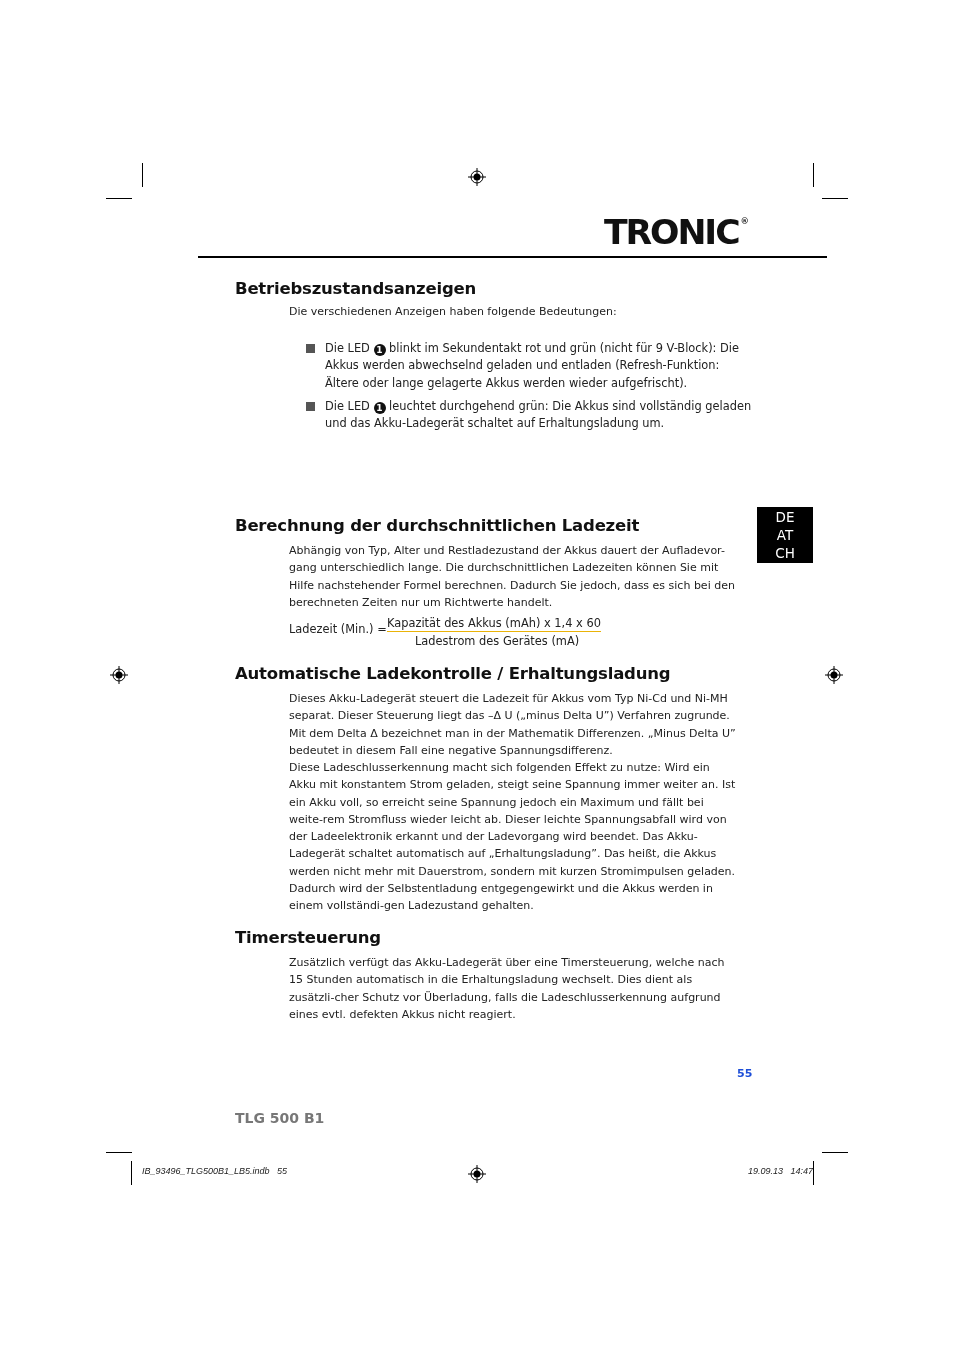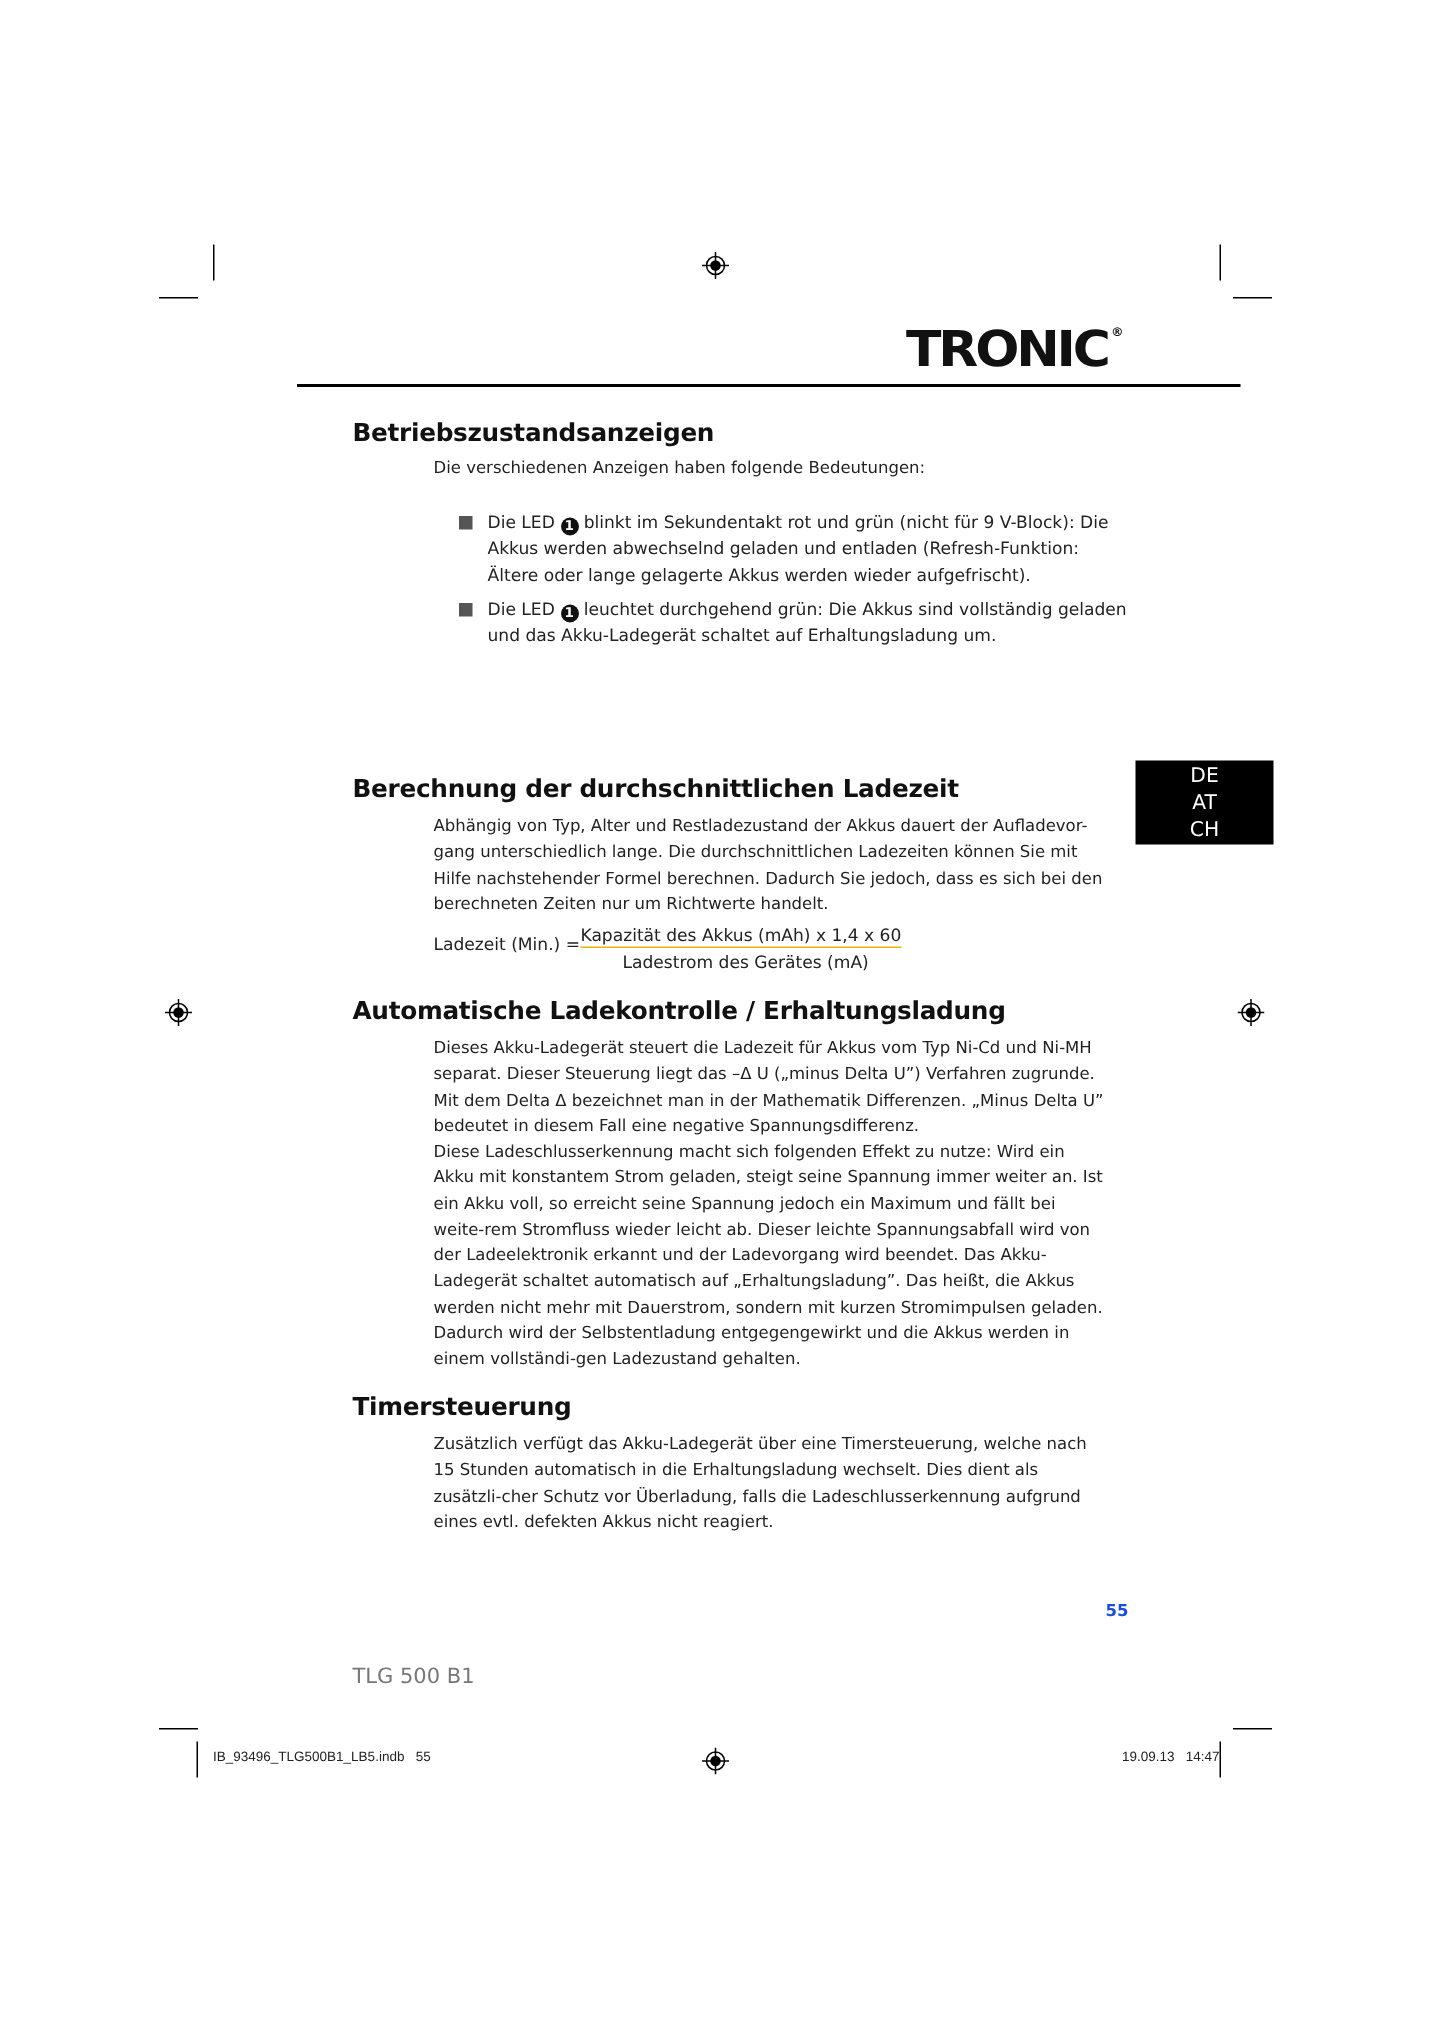--- a/index.html
+++ b/index.html
@@ -16,29 +16,29 @@
   .logo sup { font-size: 8px; letter-spacing: 0; vertical-align: top; position: relative; top: 4px; margin-left: 2px; }
   .rule { position: absolute; left: 198px; top: 256px; width: 629px; height: 1.5px; background: #000; }
   h2 { position: absolute; left: 235px; margin: 0; font-family: "DejaVu Sans", sans-serif; font-weight: bold;
        font-size: 16.5px; color: #111; letter-spacing: -0.2px; }
   .para { position: absolute; left: 289px; width: 450px; font-size: 11px; line-height: 17.3px; margin: 0; color: #222; }
   .bullets { position: absolute; left: 289px; width: 450px; margin: 13px; padding: 0; list-style: none; }
   .bullets li { position: relative; padding-left: 23px; font-size: 11.4px; line-height: 17.3px; color: #222; }
   .bullets .sq { position: absolute; left: 4px; top: 4px; width: 9px; height: 9px; background: #555; }
   .num { display: inline-block; width: 12px; height: 12px; border-radius: 50%; background: #111; color: #fff;
          font-size: 9px; line-height: 12px; text-align: center; font-weight: bold; vertical-align: -1px; }
-  .lang-box { position: absolute; left: 757px; top: 507px; width: 92px; height: 56px; background: #000; color: #fff;
+  .lang-box { position: absolute; left: 757px; top: 507px; width: 56px; height: 56px; background: #000; color: #fff;
               text-align: center; font-size: 13.5px; line-height: 18px; padding-top: 1px; box-sizing: border-box; }
   .formula { position: absolute; left: 289px; top: 616px; font-size: 11.4px; color: #222; }
   .formula .lhs { position: absolute; left: 0; top: 6px; white-space: nowrap; }
   .formula .num-part { position: absolute; left: 98px; top: 0; white-space: nowrap; border-bottom: 1px solid #eab308; line-height: 15px; }
   .formula .den-part { position: absolute; left: 126px; top: 18px; white-space: nowrap; line-height: 15px; }
-  .footer-model { position: absolute; left: 235px; top: 1110px; font-weight: normal; font-size: 14px; color: #777; }
+  .footer-model { position: absolute; left: 235px; top: 1110px; font-weight: bold; font-size: 14px; color: #777; }
   .footer-page { position: absolute; left: 737px; top: 1067px; font-weight: bold; font-size: 11px; color: #1d4ed8; }
-  .slug { position: absolute; top: 1166px; font-family: "Liberation Sans", sans-serif; font-size: 9px; color: #222; }
+  .slug { position: absolute; top: 1166px; font-family: "Liberation Sans", sans-serif; font-size: 9px; color: #222; font-style: italic; }
 </style>
 </head>
 <body>
 
 <div class="vmark" style="left:142px; top:163px; height:24px;"></div>
 <div class="hmark" style="left:106px; top:198px; width:26px;"></div>
 <div class="vmark" style="left:813px; top:163px; height:24px;"></div>
 <div class="hmark" style="left:822px; top:198px; width:26px;"></div>
 <div class="hmark" style="left:106px; top:1152px; width:26px;"></div>
 <div class="vmark" style="left:131px; top:1161px; height:24px;"></div>

